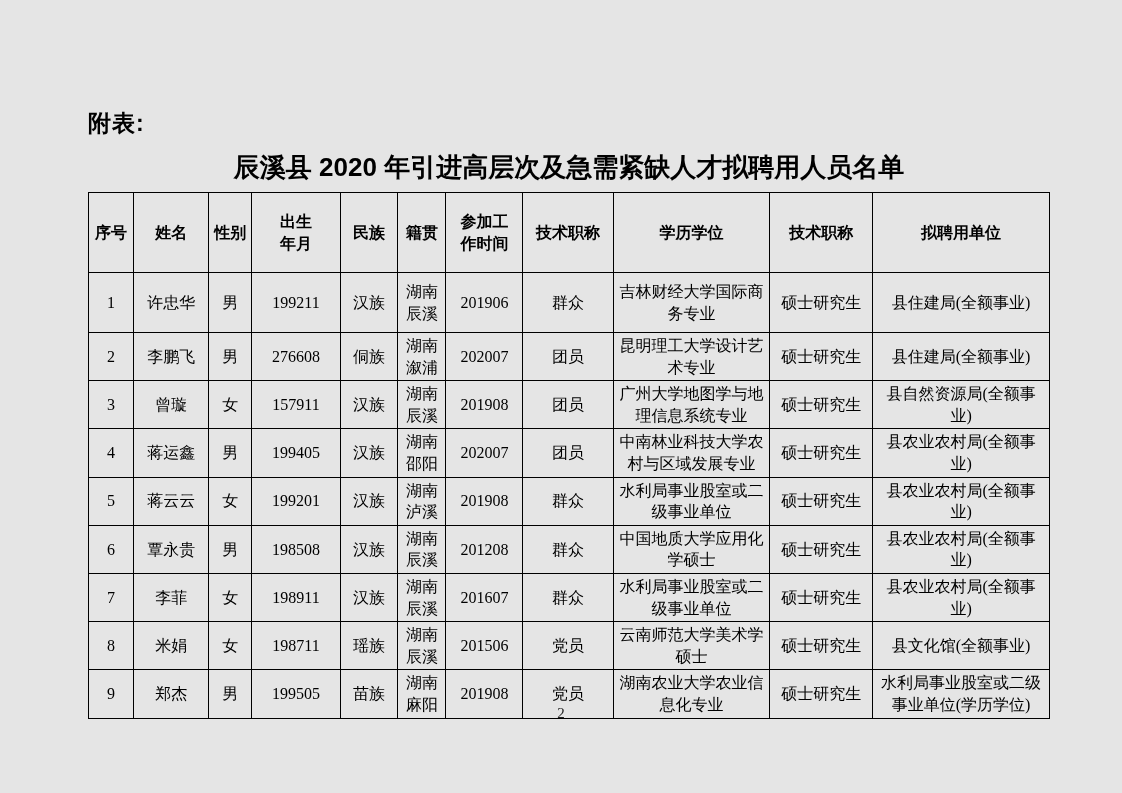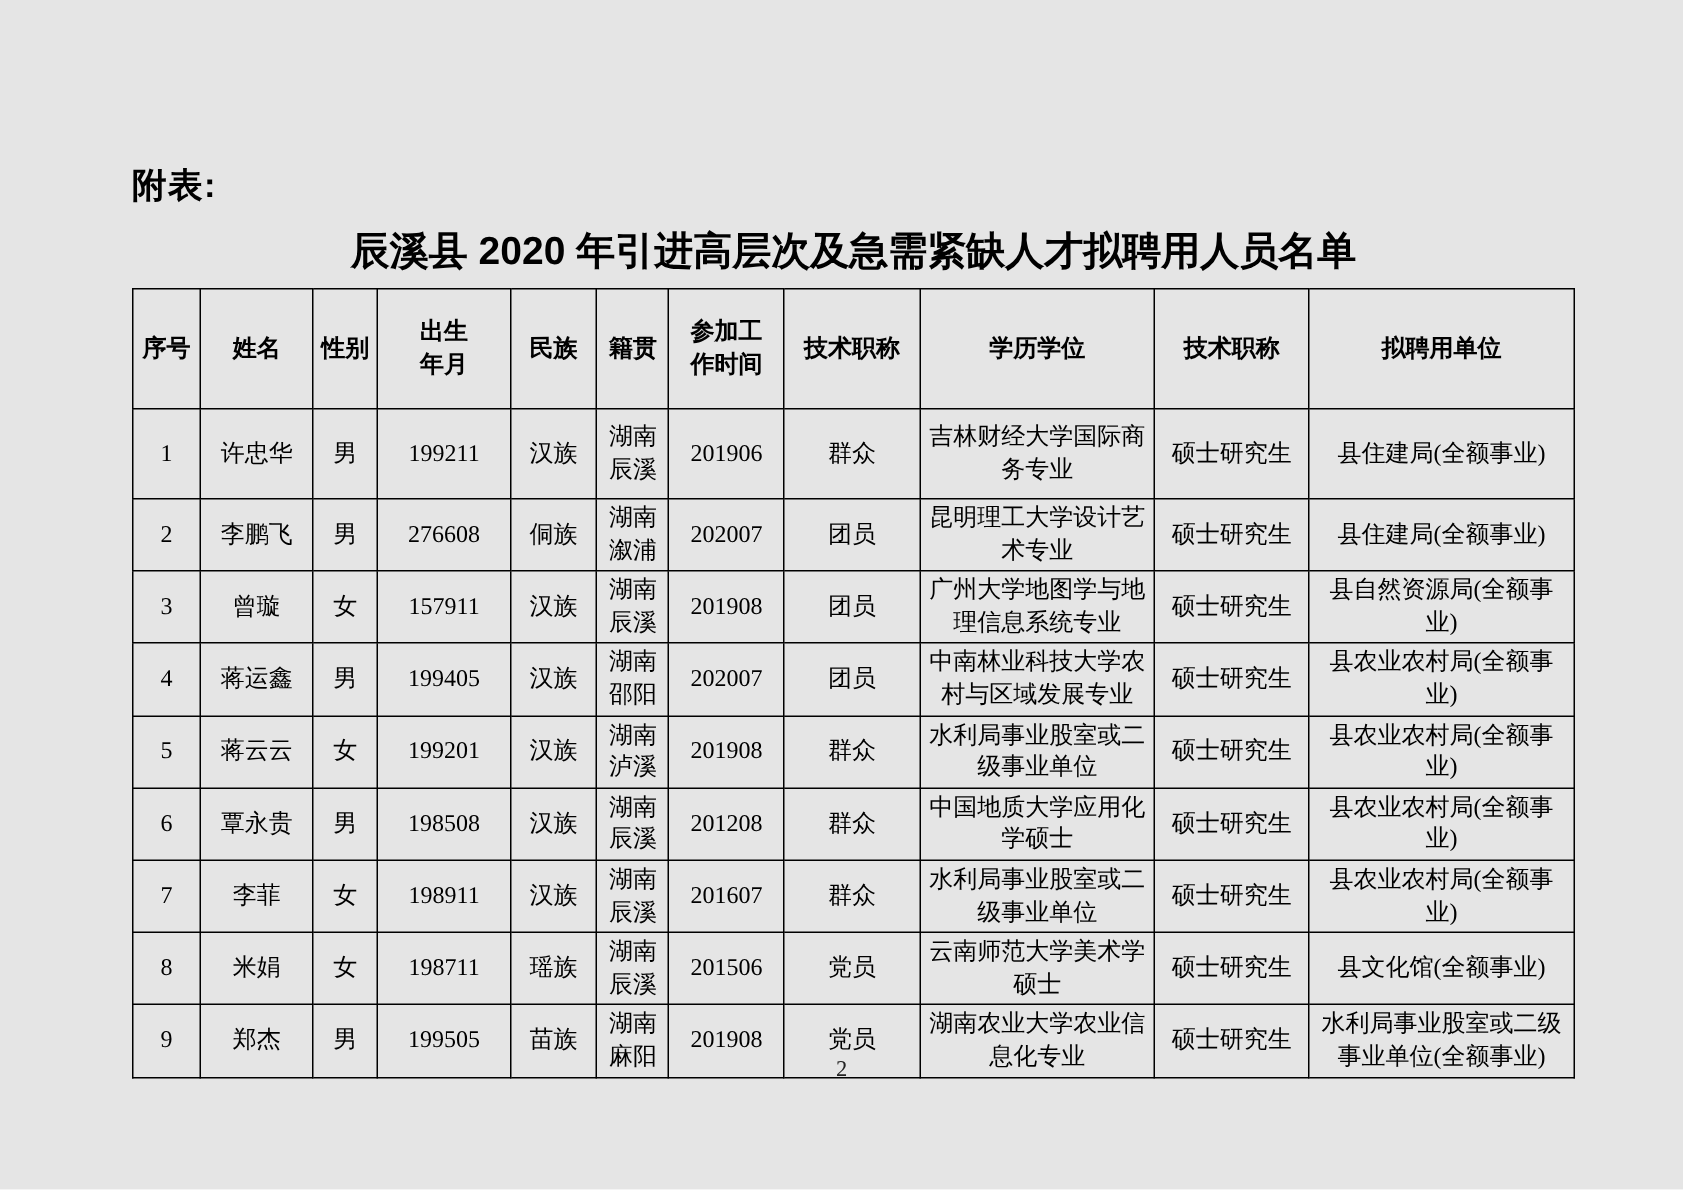--- a/index.html
+++ b/index.html
@@ -211,19 +211,19 @@
           <td>郑杰</td>
           <td>男</td>
           <td>199505</td>
           <td>苗族</td>
           <td>湖南
 麻阳</td>
           <td>201908</td>
           <td>党员</td>
           <td>湖南农业大学农业信息化专业</td>
           <td>硕士研究生</td>
-          <td>水利局事业股室或二级事业单位(全额事业)</td>
+          <td>水利局事业股室或二级事业单位(学历学位)</td>
         </tr>
       </tbody>
   </table>
 
   <div class="page-number">2</div>
 </div>
 
 </body></html>

